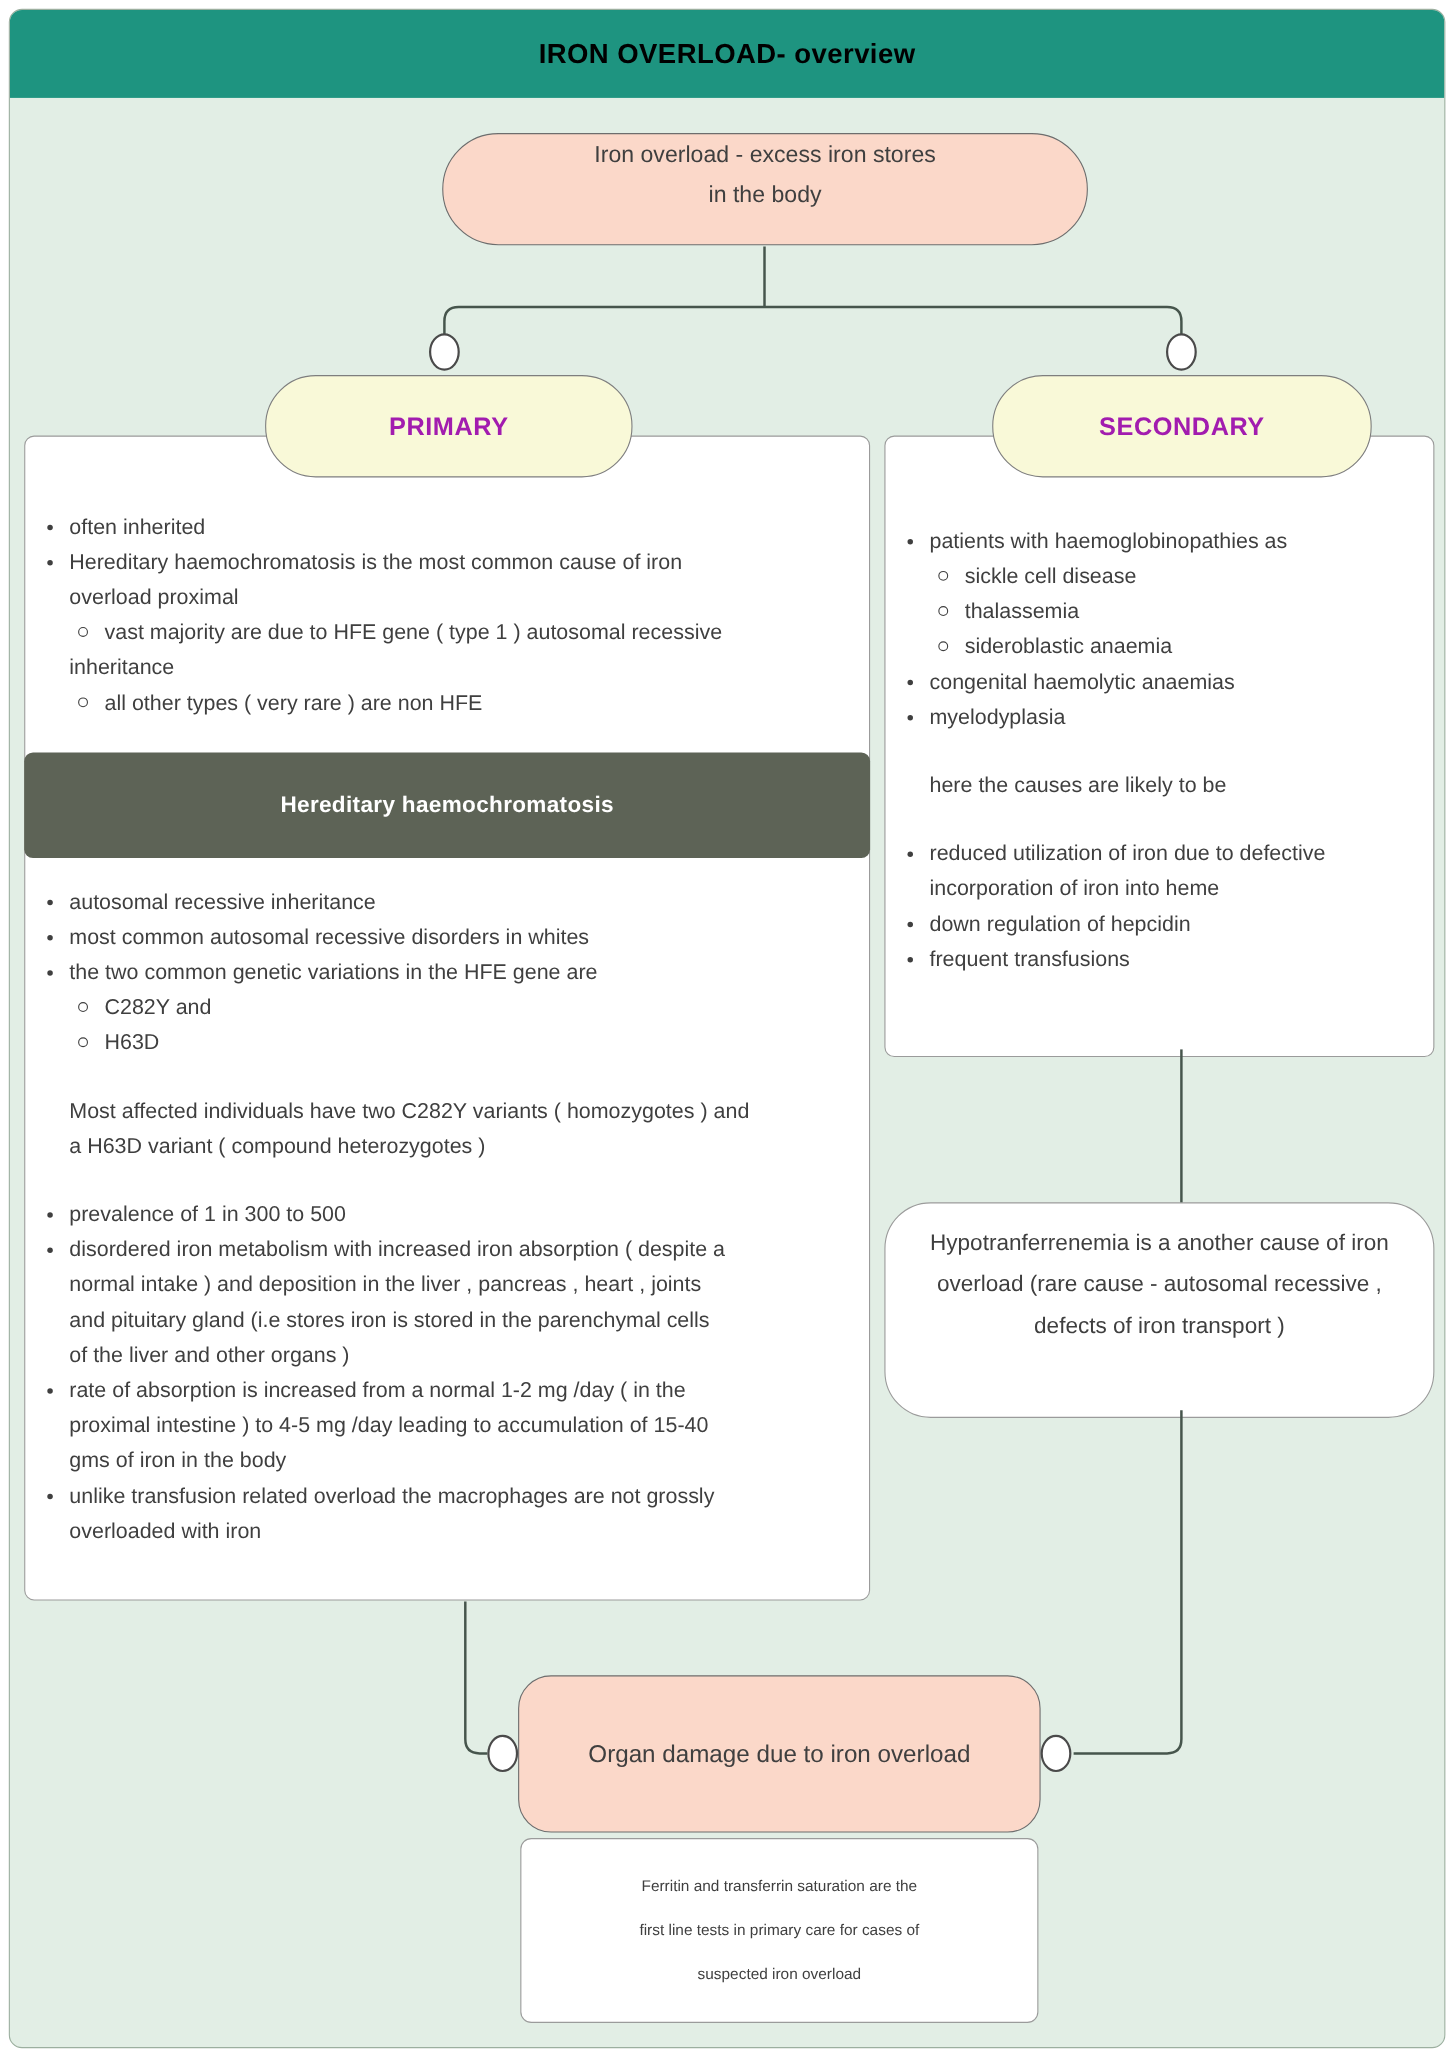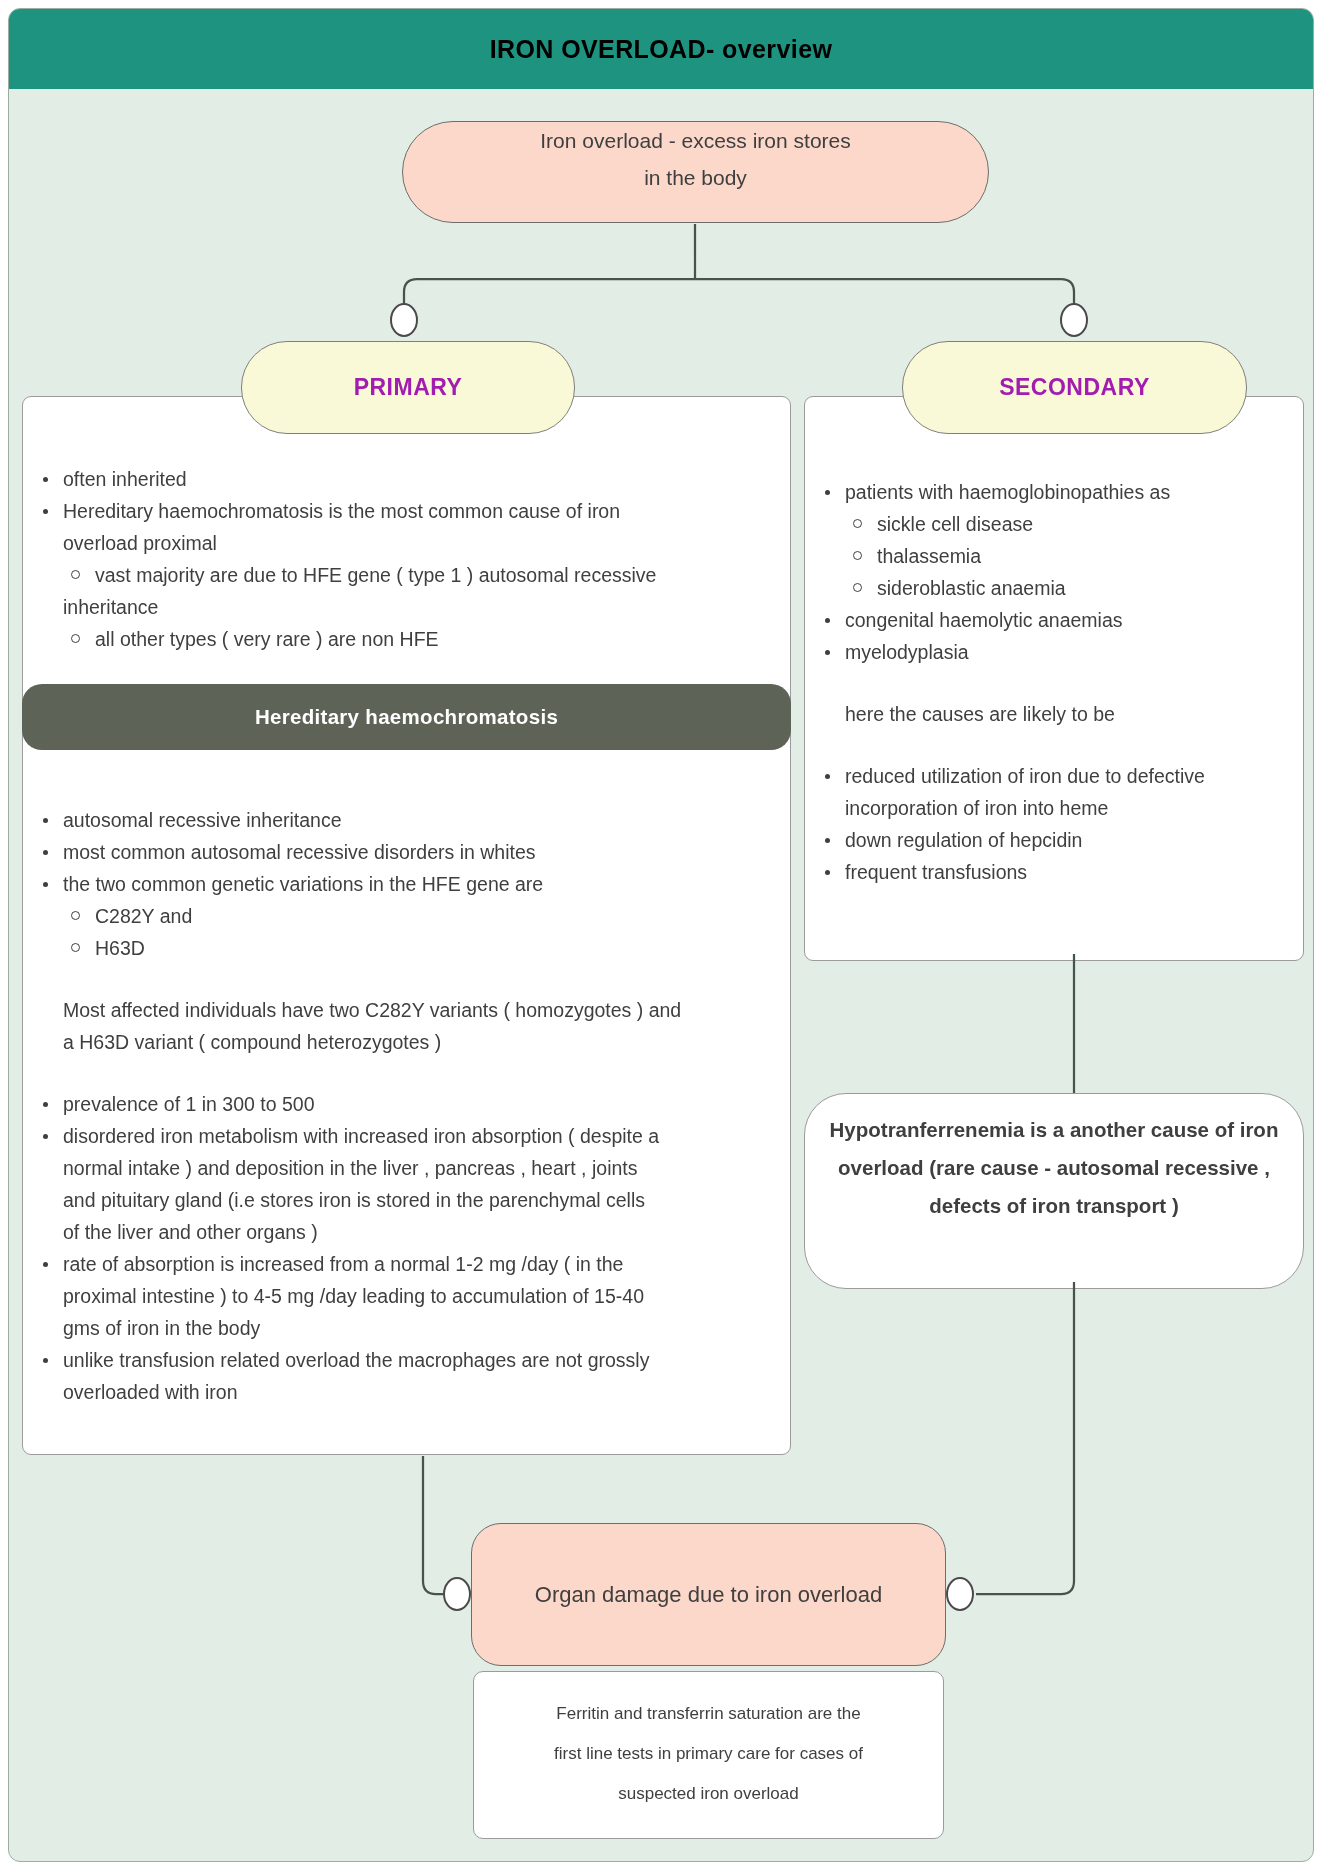--- a/index.html
+++ b/index.html
@@ -43,21 +43,21 @@
   .pill{
     position:absolute;top:332px;height:93px;border-radius:46px;
     background:var(--yellow,#f9f9d8);border:1.5px solid #7e7e7e;
     display:flex;align-items:center;justify-content:center;z-index:3;box-sizing:border-box;
     font-weight:bold;font-size:23px;color:#a21caf;letter-spacing:.5px;
   }
   .pill-primary {left:232px;width:334px;}
   .pill-secondary{left:893px;width:345px;}
 
   .band{
-    position:absolute;left:-1px;right:-1px;top:287px;height:66px;border-radius:20px;
+    position:absolute;left:-1px;right:-1px;top:287px;height:96px;border-radius:8px;
     background:var(--band,#5d6356);display:flex;align-items:center;justify-content:center;
     color:#ffffff;font-weight:bold;font-size:20.5px;letter-spacing:.3px;
   }
 
   .list{position:absolute;left:0;right:10px;font-size:19.5px;}
   .list-intro  {top:66px;}
   .list-detail {top:407px;}
   .list-secondary{top:79px;}
 
   .line{position:relative;line-height:32px;min-height:32px;white-space:nowrap;}
@@ -66,23 +66,23 @@
   .line.lv2 {padding-left:72px;}
   .line.cont{padding-left:40px;}
   .marker{position:absolute;display:block;}
   .lv1 .marker{left:20px;top:14px;width:5px;height:5px;border-radius:50%;background:#3f3f3f;}
   .lv2 .marker{left:48px;top:11px;width:9px;height:9px;border-radius:50%;border:1.6px solid #3f3f3f;background:transparent;box-sizing:border-box;}
 
   .clines{display:flex;flex-direction:column;align-items:center;}
   .cline{white-space:nowrap;}
   .ellipse-node .cline{line-height:37px;font-size:21px;}
   .box-hypo .clines{padding-top:17px;}
-  .box-hypo .cline{line-height:38px;font-size:20.5px;text-align:center;font-weight:bold;}
+  .box-hypo .cline{line-height:38px;font-size:20.5px;text-align:center;}
   .box-ferritin .clines{padding-top:22px;}
-  .box-ferritin .cline{line-height:40px;font-size:17px;}
+  .box-ferritin .cline{line-height:40px;font-size:14px;}
 
   .junction{
     position:absolute;width:28px;height:34px;border-radius:50%;
     background:#ffffff;border:2px solid #4a4a4a;box-sizing:border-box;z-index:4;
   }
 </style>
 </head>
 <body style="--header: #1e9480; --panel: #e2eee5; --pink: #fbd8c9; --yellow: #f9f9d8; --band: #5d6356; --line: #46554c; --text: #3f3f3f; --box_border: #9b9b9b; --node_border: #6d6d6d;">
 
 <div class="canvas">

